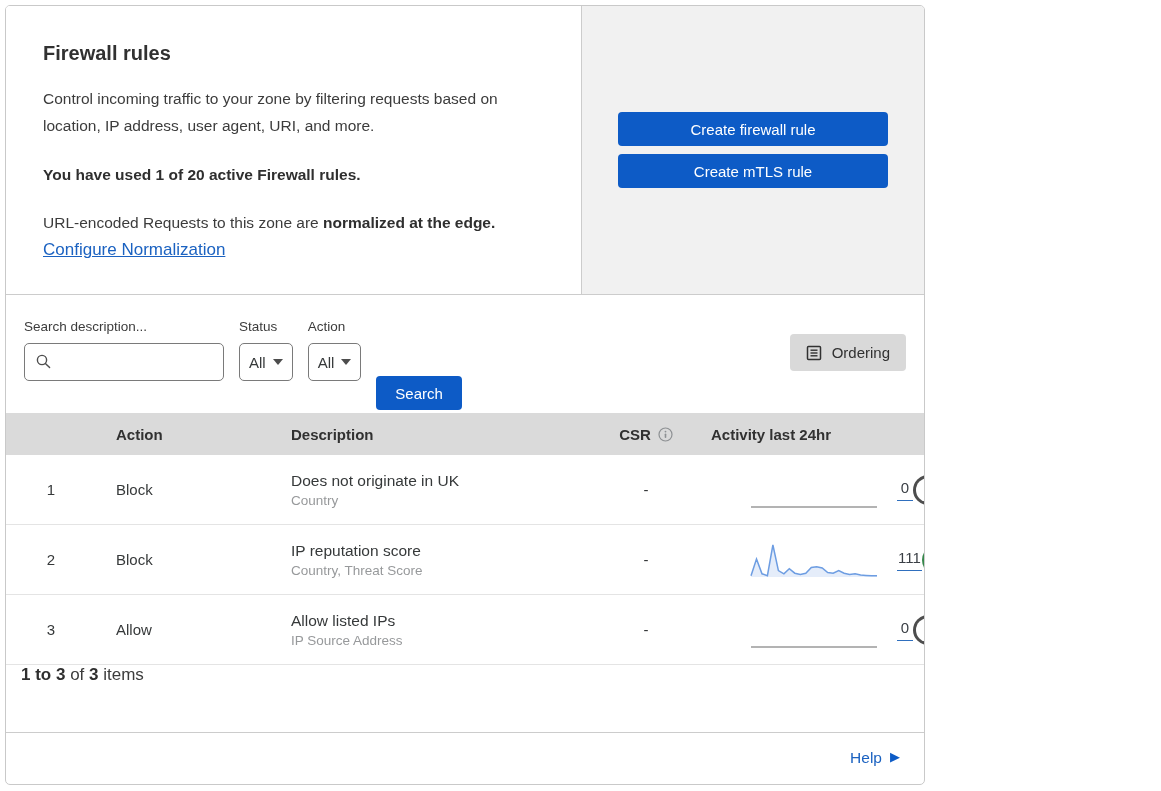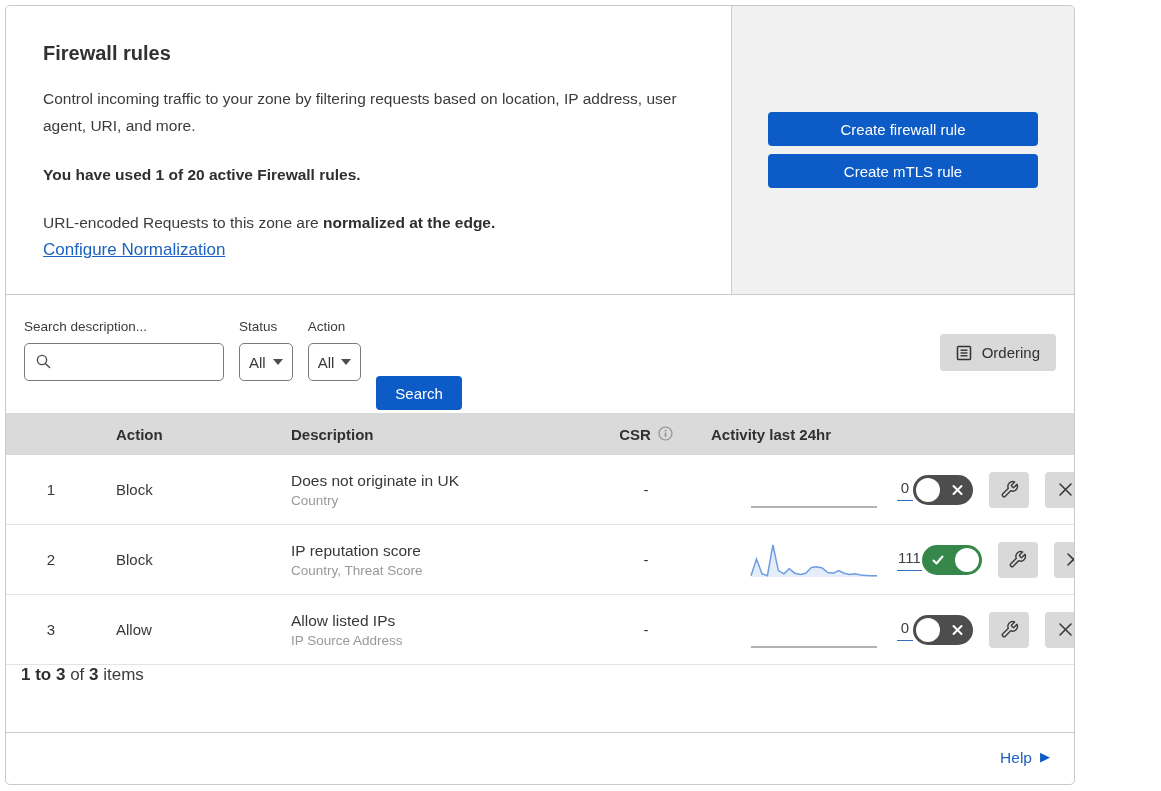--- a/index.html
+++ b/index.html
@@ -1,17 +1,17 @@
 <!DOCTYPE html>
 <html><head>
 <meta charset="utf-8">
 <style>
   * { box-sizing: border-box; margin: 0; padding: 0; }
   html,body { width:1161px; height:791px; background:#fff; font-family:"Liberation Sans",sans-serif; color:#36393a; font-size:15px; }
-  .card { position:absolute; left:5px; top:5px; width:1070px; height:780px; border:1px solid #c9c9c9; border-radius:5px; background:#fff; overflow:hidden; }
+  .card { position:absolute; left:5px; top:5px; width:920px; height:780px; border:1px solid #c9c9c9; border-radius:5px; background:#fff; overflow:hidden; }
 
   
   .top { display:flex; height:289px; border-bottom:1px solid #ccc; }
   .top-left { flex:1 1 auto; padding:36px 40px 0 37px; background:#fff; }
   .page-title { font-size:20px; font-weight:700; color:#313131; margin-bottom:20px; }
   .desc { font-size:15.5px; line-height:1.75; max-width:745px; margin-bottom:27px; color:#3c3c3c; }
   .usage { font-size:15.5px; font-weight:700; margin-bottom:30px; color:#2f2f2f; }
   .norm { font-size:15.5px; margin-bottom:8px; color:#3c3c3c; }
   .norm b { color:#2f2f2f; }
   .link { color:#1b62c1; text-decoration:underline; cursor:pointer; font-size:17px; }
@@ -30,21 +30,21 @@
   .btn-ordering { position:absolute; right:18px; bottom:42px; height:37px; padding:0 16px; background:#d9d9d9; color:#313131; border:none; border-radius:4px; font-size:15px; font-family:inherit; cursor:pointer; display:flex; align-items:center; gap:10px; }
 
   
   .t-header { display:flex; align-items:center; height:42px; background:#dadada; font-weight:700; font-size:15px; color:#313131; }
   .t-row { display:flex; align-items:center; height:70px; border-bottom:1px solid #e4e4e4; }
   .c-num { flex:0 0 90px; display:flex; justify-content:center; }
   .c-action { flex:0 0 175px; padding-left:20px; }
   .c-desc { flex:0 0 320px; padding-left:20px; }
   .desc-main { font-size:15.5px; color:#36393a; margin-bottom:3px; }
   .desc-sub { font-size:13.5px; color:#97999b; }
-  .c-csr { flex:0 0 110px; display:flex; justify-content:center; gap:7px; }
+  .c-csr { flex:0 0 110px; display:flex; justify-content:center; align-items:center; gap:7px; }
   .c-activity { flex:1 1 auto; display:flex; align-items:center; padding-left:10px; }
   .sparkline { margin-left:38px; }
   .count { margin-left:18px; min-width:16px; text-align:center; font-size:15px; color:#3a3f45; text-decoration:none; border-bottom:1px solid #2f6fbe; padding:0 1px 4px 1px; cursor:pointer; }
   .c-controls { flex:0 0 auto; margin-left:auto; display:flex; align-items:center; gap:16px; padding-right:16px; }
 
   .toggle { position:relative; width:60px; height:30px; border-radius:15px; cursor:pointer; flex:0 0 auto; }
   .toggle .knob { position:absolute; top:3px; width:24px; height:24px; border-radius:50%; background:#fff; }
   .toggle.off { background:#4d4d4d; }
   .toggle.off .knob { left:3px; }
   .toggle.on  { background:#35874a; }

